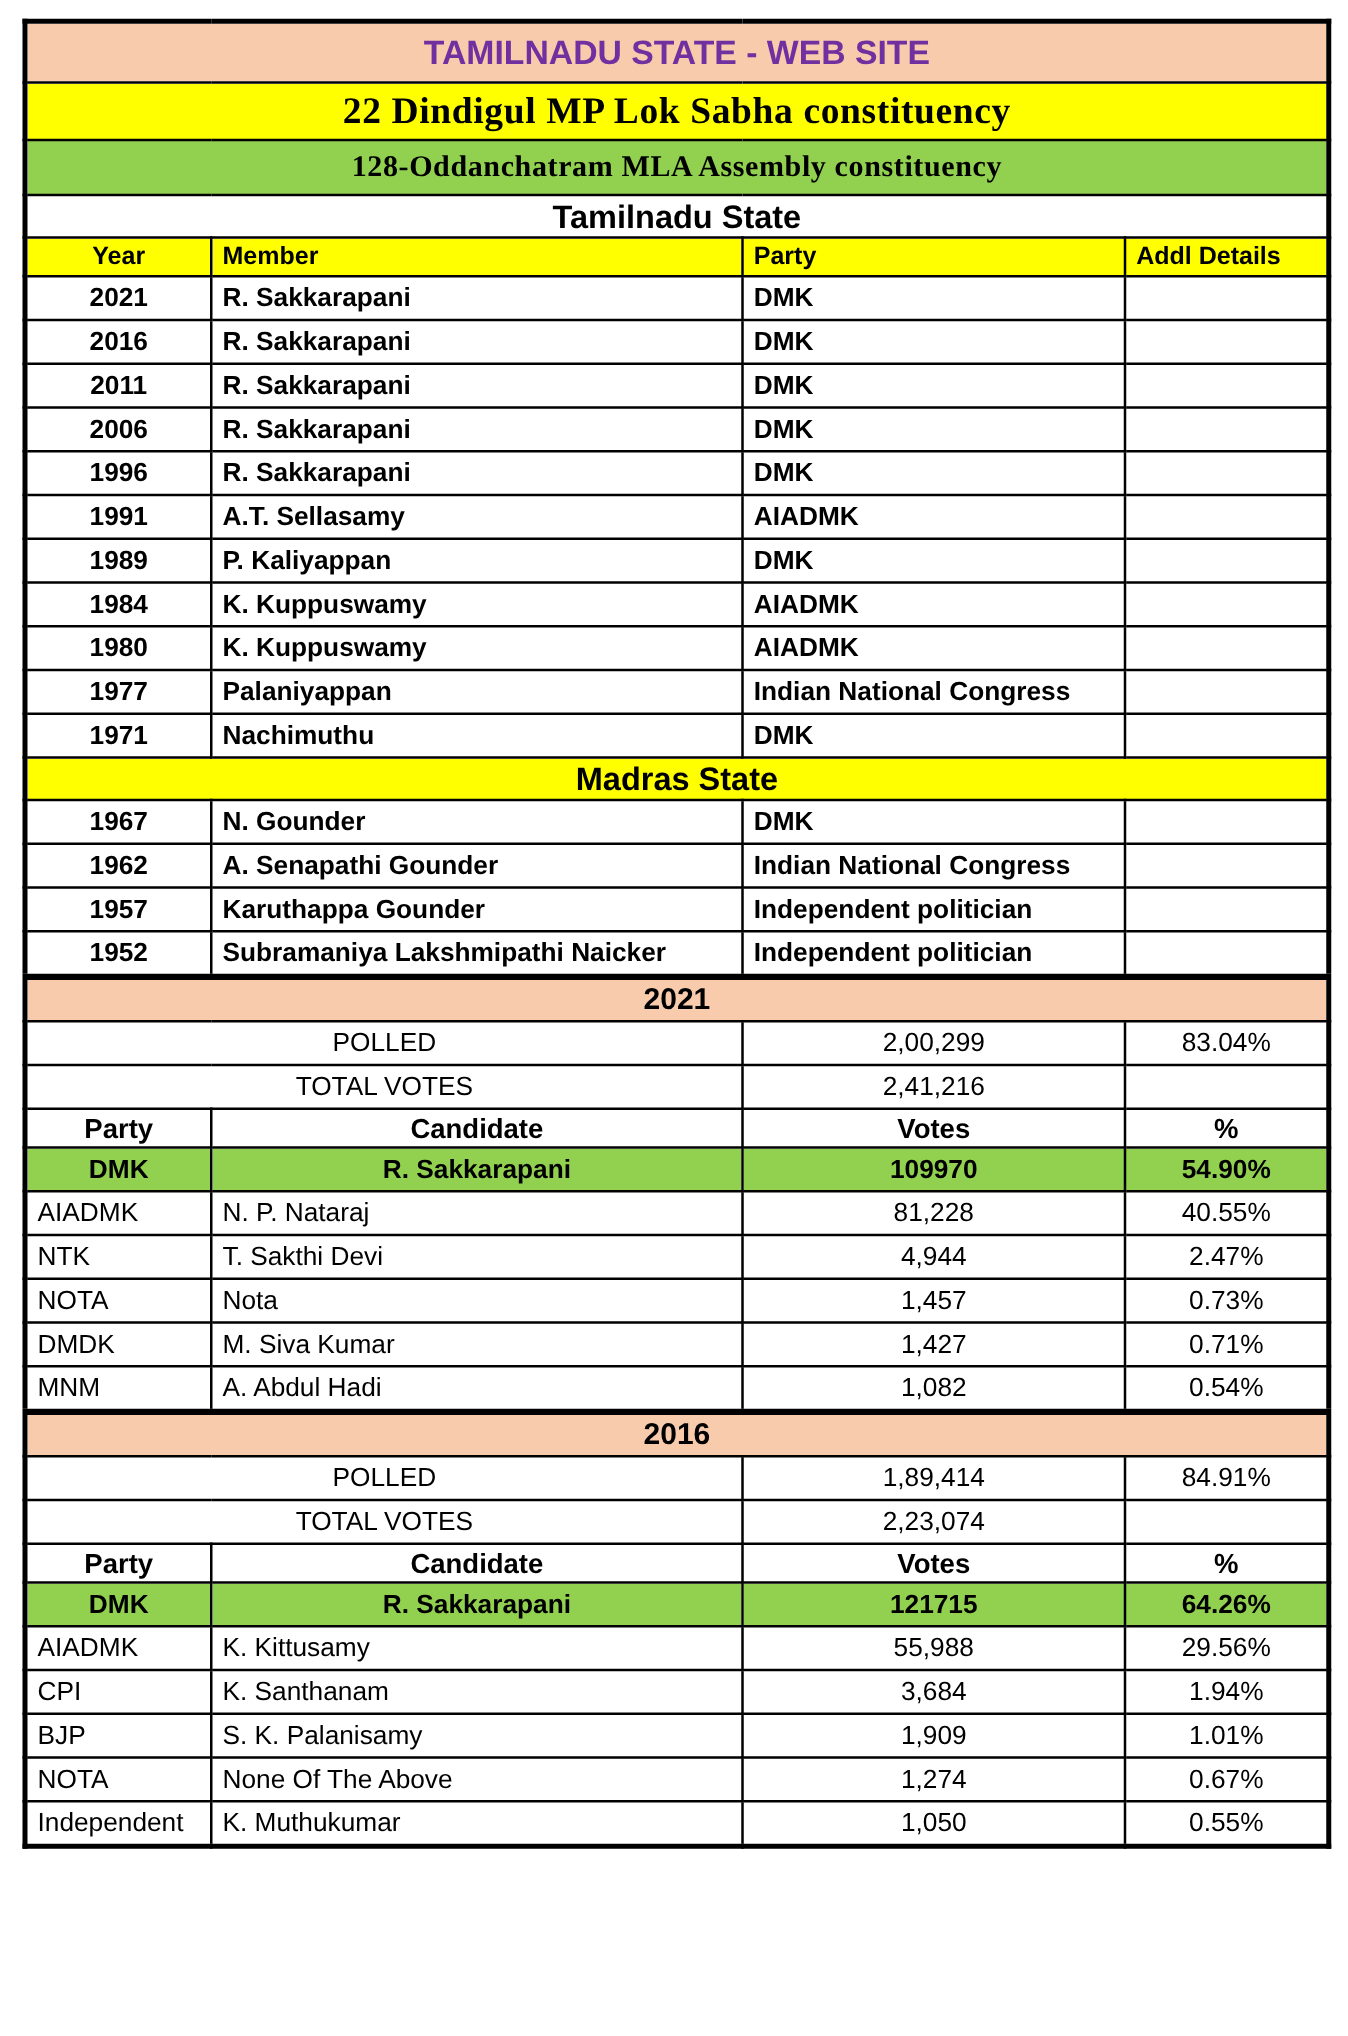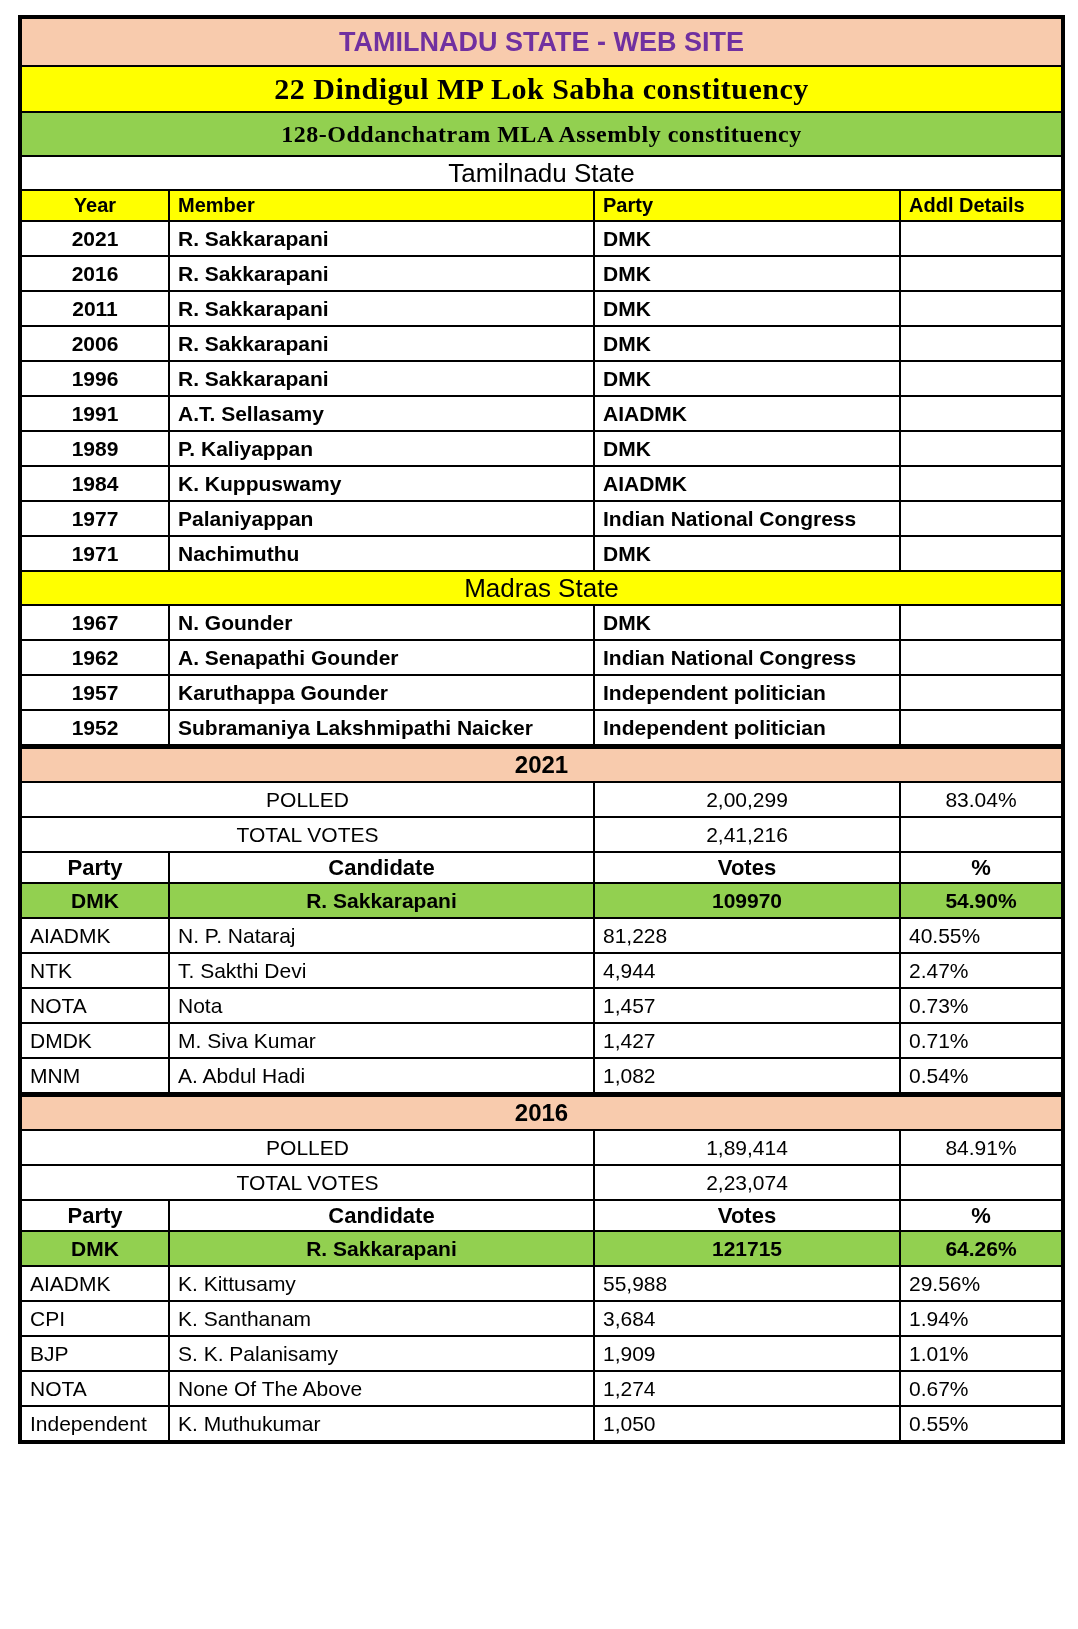--- a/index.html
+++ b/index.html
@@ -11,37 +11,37 @@
   table{border-collapse:collapse;width:100%;table-layout:fixed;border:4px solid #000;}
   td{border:2px solid #000;padding:4px 8px;font-size:21px;line-height:25px;
      overflow:hidden;white-space:nowrap;vertical-align:middle;}
   
   .site-band td{background:var(--peach);color:var(--purple);font-weight:bold;
      font-size:27px;line-height:34px;text-align:center;padding:6px 4px;}
   .mp-band td{background:var(--yellow);font-family:"Liberation Serif",serif;font-weight:bold;
      font-size:30px;line-height:36px;text-align:center;padding:4px;letter-spacing:.5px;}
   .mla-band td{background:var(--green);font-family:"Liberation Serif",serif;font-weight:bold;
      font-size:24px;line-height:36px;text-align:center;padding:3px;letter-spacing:.5px;}
-  .state-band td{background:#fff;font-weight:normal;font-size:26px;line-height:28px;
+  .state-band td{background:#fff;font-weight:bold;font-size:26px;line-height:28px;
      text-align:center;padding:2px;}
   .state-band.yellow td{background:var(--yellow);}
   
   .col-head td{background:var(--yellow);font-weight:bold;font-size:20px;padding:2px 8px;}
   .col-head td:first-child{text-align:center;}
   .member-row td{font-weight:bold;}
   .member-row td:first-child{text-align:center;}
   
   .year-band td{background:var(--peach);font-weight:bold;font-size:24px;line-height:26px;
      text-align:center;padding:3px;}
   .thick-top td{border-top:5px solid #000;}
   .polled-row td{font-weight:normal;text-align:center;}
   .cand-head td{font-weight:bold;text-align:center;font-size:22px;padding:2px 8px;}
   .winner-row td{background:var(--green);font-weight:bold;text-align:center;}
   .cand-row td{font-weight:400;}
-  .cand-row td.num{text-align:left;}
+  .cand-row td.num{text-align:center;}
 </style>
 </head>
 <body>
 
 <div class="sheet">
 <table>
   <colgroup>
     <col style="width:149px">
         <col style="width:425px">
         <col style="width:306px">
@@ -121,20 +121,26 @@
         <td></td>
       </tr>
 
       <tr class="member-row">
         <td>1984</td>
         <td>K. Kuppuswamy</td>
         <td>AIADMK</td>
         <td></td>
       </tr>
 
+      <tr class="member-row">
+        <td>1980</td>
+        <td>K. Kuppuswamy</td>
+        <td>AIADMK</td>
+        <td></td>
+      </tr>
 
       <tr class="member-row">
         <td>1977</td>
         <td>Palaniyappan</td>
         <td>Indian National Congress</td>
         <td></td>
       </tr>
 
       <tr class="member-row">
         <td>1971</td>

